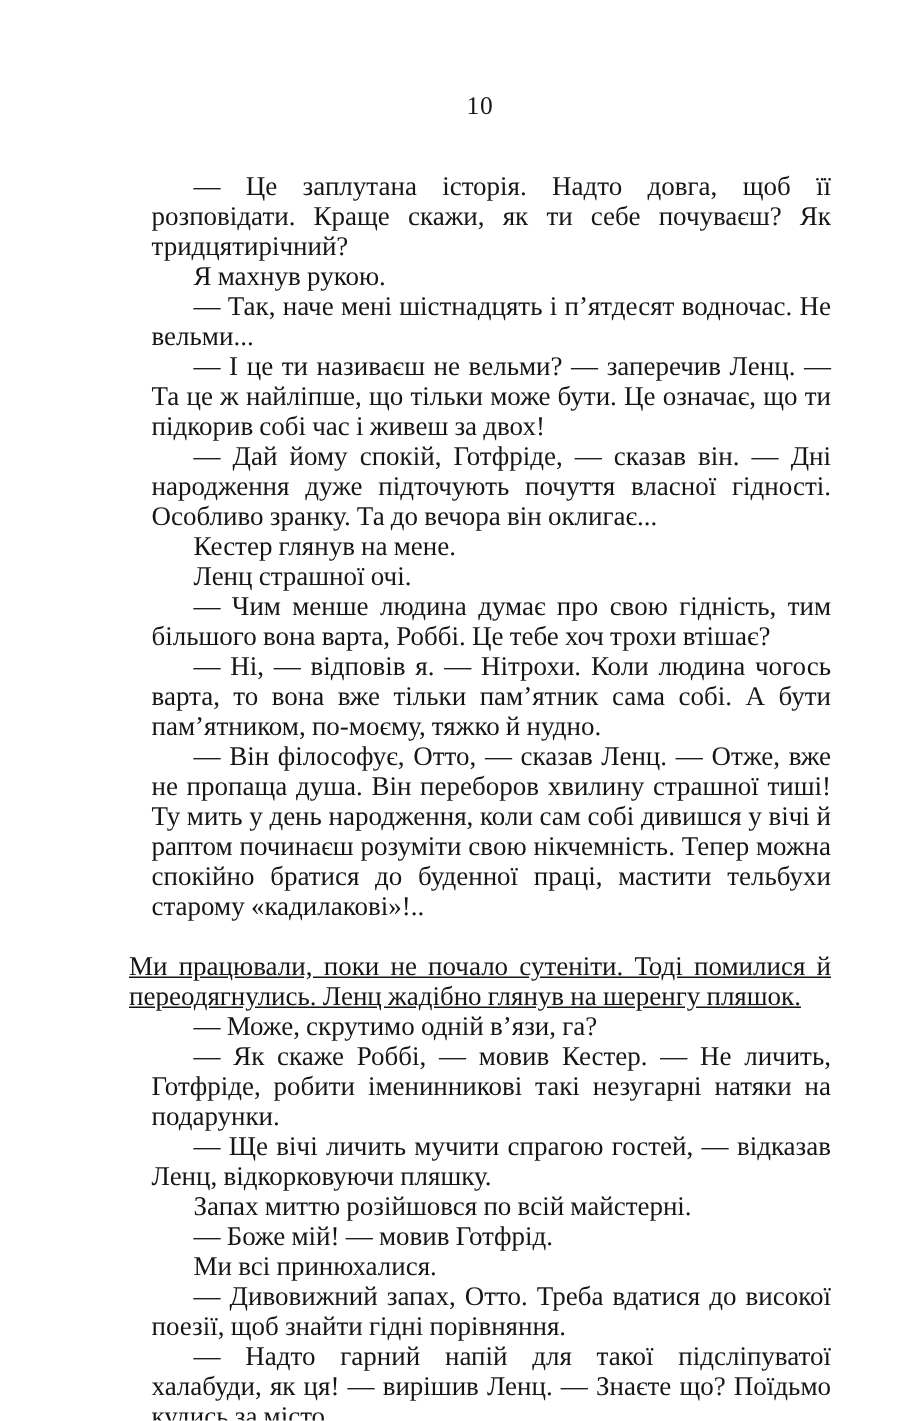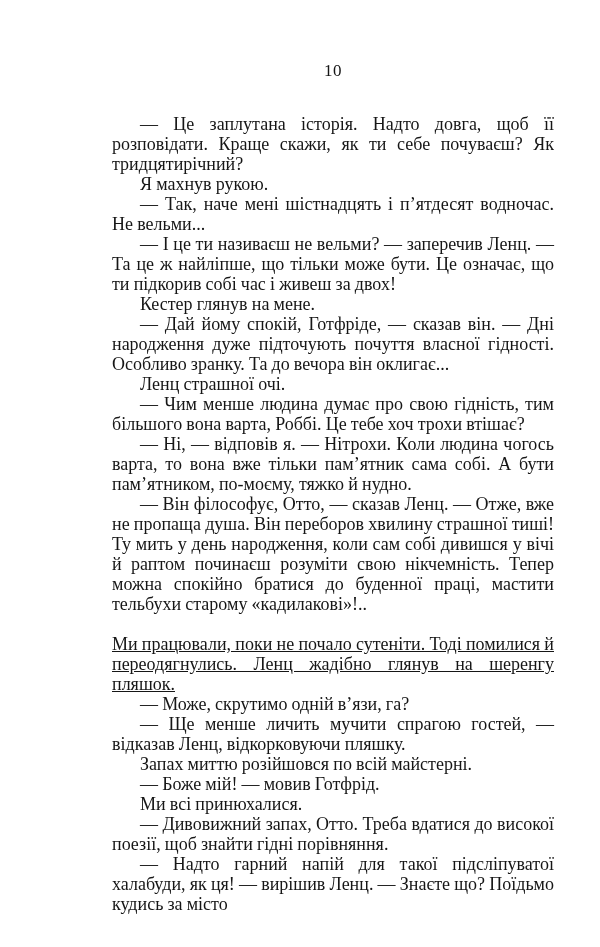--- a/index.html
+++ b/index.html
@@ -12,21 +12,21 @@
     height: 947px;
     overflow: hidden;
   }
   .page {
     box-sizing: border-box;
     width: 600px;
     height: 947px;
     background: #ffffff;
     color: #161616;
     font-family: "Liberation Serif", "DejaVu Serif", serif;
-    padding: 62px 46px 0 112px;
+    padding: 62px 46px 0 86px;
   }
   .page-number {
     font-size: 17px;
     line-height: 18px;
     text-align: center;
     margin: 0 0 34px 0;
     letter-spacing: 0.5px;
   }
   .text-column {
     font-size: 18px;
@@ -35,44 +35,46 @@
     hyphens: auto;
     -webkit-hyphens: auto;
     word-spacing: -0.02em;
   }
   .text-column p {
     margin: 0;
     padding: 0;
   }
   .text-column p.indent {
     text-indent: 28px;
+    margin-left: 15px;
   }
   .text-column p.section-break {
     margin-top: 20px;
     text-decoration: underline;
   }
 </style>
 </head>
 <body>
 
 <div class="page">
   <div class="page-number">10</div>
   <div class="text-column" id="text-column">
       <p class="indent">— Це заплутана історія. Надто довга, щоб її розповідати. Краще скажи, як ти себе почуваєш? Як тридцятирічний?</p>
       <p class="indent">Я махнув рукою.</p>
       <p class="indent">— Так, наче мені шістнадцять і п’ятдесят водночас. Не вельми...</p>
       <p class="indent">— І це ти називаєш не вельми? — заперечив Ленц. — Та це ж найліпше, що тільки може бути. Це означає, що ти підкорив собі час і живеш за двох!</p>
+      <p class="indent">— Дай йому спокій, Готфріде, — сказав він. — Дні народження дуже підточують почуття власної гідності. Особливо зранку. Та до вечора він оклигає...</p>
       <p class="indent">Кестер глянув на мене.</p>
-      <p class="indent">— Дай йому спокій, Готфріде, — сказав він. — Дні народження дуже підточують почуття власної гідності. Особливо зранку. Та до вечора він оклигає...</p>
       <p class="indent">Ленц страшної очі.</p>
       <p class="indent">— Чим менше людина думає про свою гідність, тим більшого вона варта, Роббі. Це тебе хоч трохи втішає?</p>
       <p class="indent">— Ні, — відповів я. — Нітрохи. Коли людина чогось варта, то вона вже тільки пам’ятник сама собі. А бути пам’ятником, по-моєму, тяжко й нудно.</p>
       <p class="indent">— Він філософує, Отто, — сказав Ленц. — Отже, вже не пропаща душа. Він переборов хвилину страшної тиші! Ту мить у день народження, коли сам собі дивишся у вічі й раптом починаєш розуміти свою нікчемність. Тепер можна спокійно братися до буденної праці, мастити тельбухи старому «кадилакові»!..</p>
       <p class=" section-break">Ми працювали, поки не почало сутеніти. Тоді помилися й переодягнулись. Ленц жадібно глянув на шеренгу пляшок.</p>
       <p class="indent">— Може, скрутимо одній в’язи, га?</p>
-      <p class="indent">— Ще менше личить мучити спрагою гостей, — відказав Ленц, відкорковуючи пляшку.</p>
+      <p class="indent">— Як скаже Роббі, — мовив Кестер. — Не личить, Готфріде, робити іменинникові такі незугарні натяки на подарунки.</p>
+      <p class="indent">— Ще вічі личить мучити спрагою гостей, — відказав Ленц, відкорковуючи пляшку.</p>
       <p class="indent">Запах миттю розійшовся по всій майстерні.</p>
       <p class="indent">— Боже мій! — мовив Готфрід.</p>
       <p class="indent">Ми всі принюхалися.</p>
       <p class="indent">— Дивовижний запах, Отто. Треба вдатися до високої поезії, щоб знайти гідні порівняння.</p>
       <p class="indent">— Надто гарний напій для такої підсліпуватої халабуди, як ця! — вирішив Ленц. — Знаєте що? Поїдьмо кудись за місто</p>
     </div>
 </div>
 
 </body></html>

